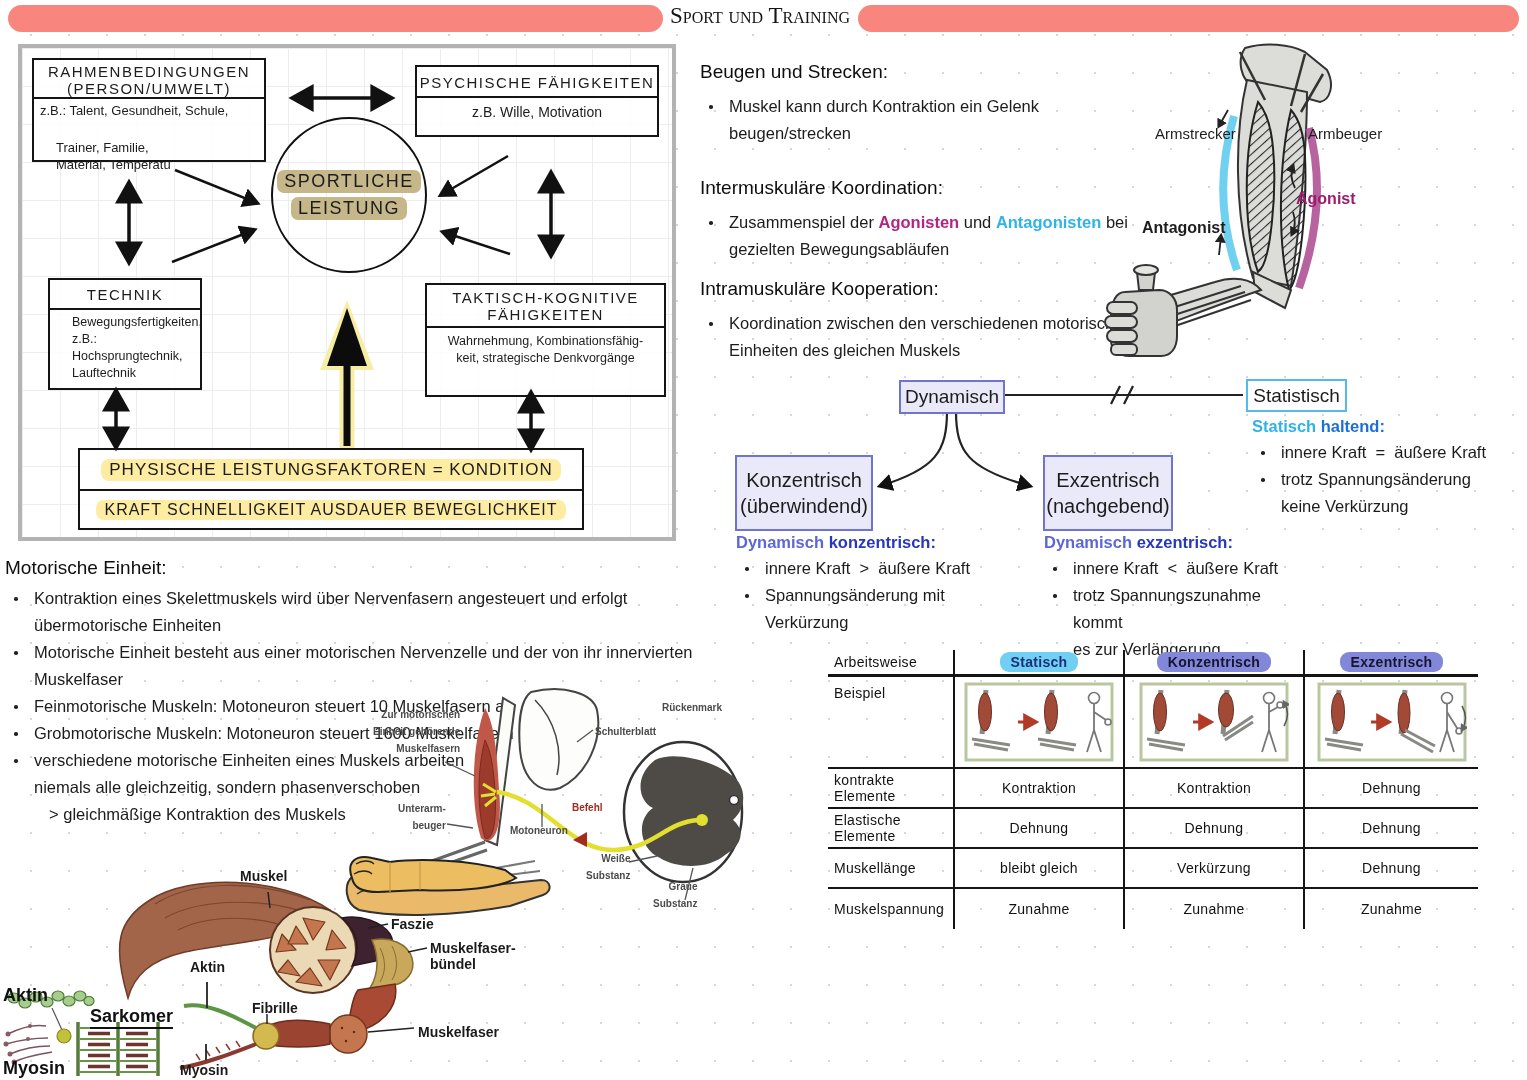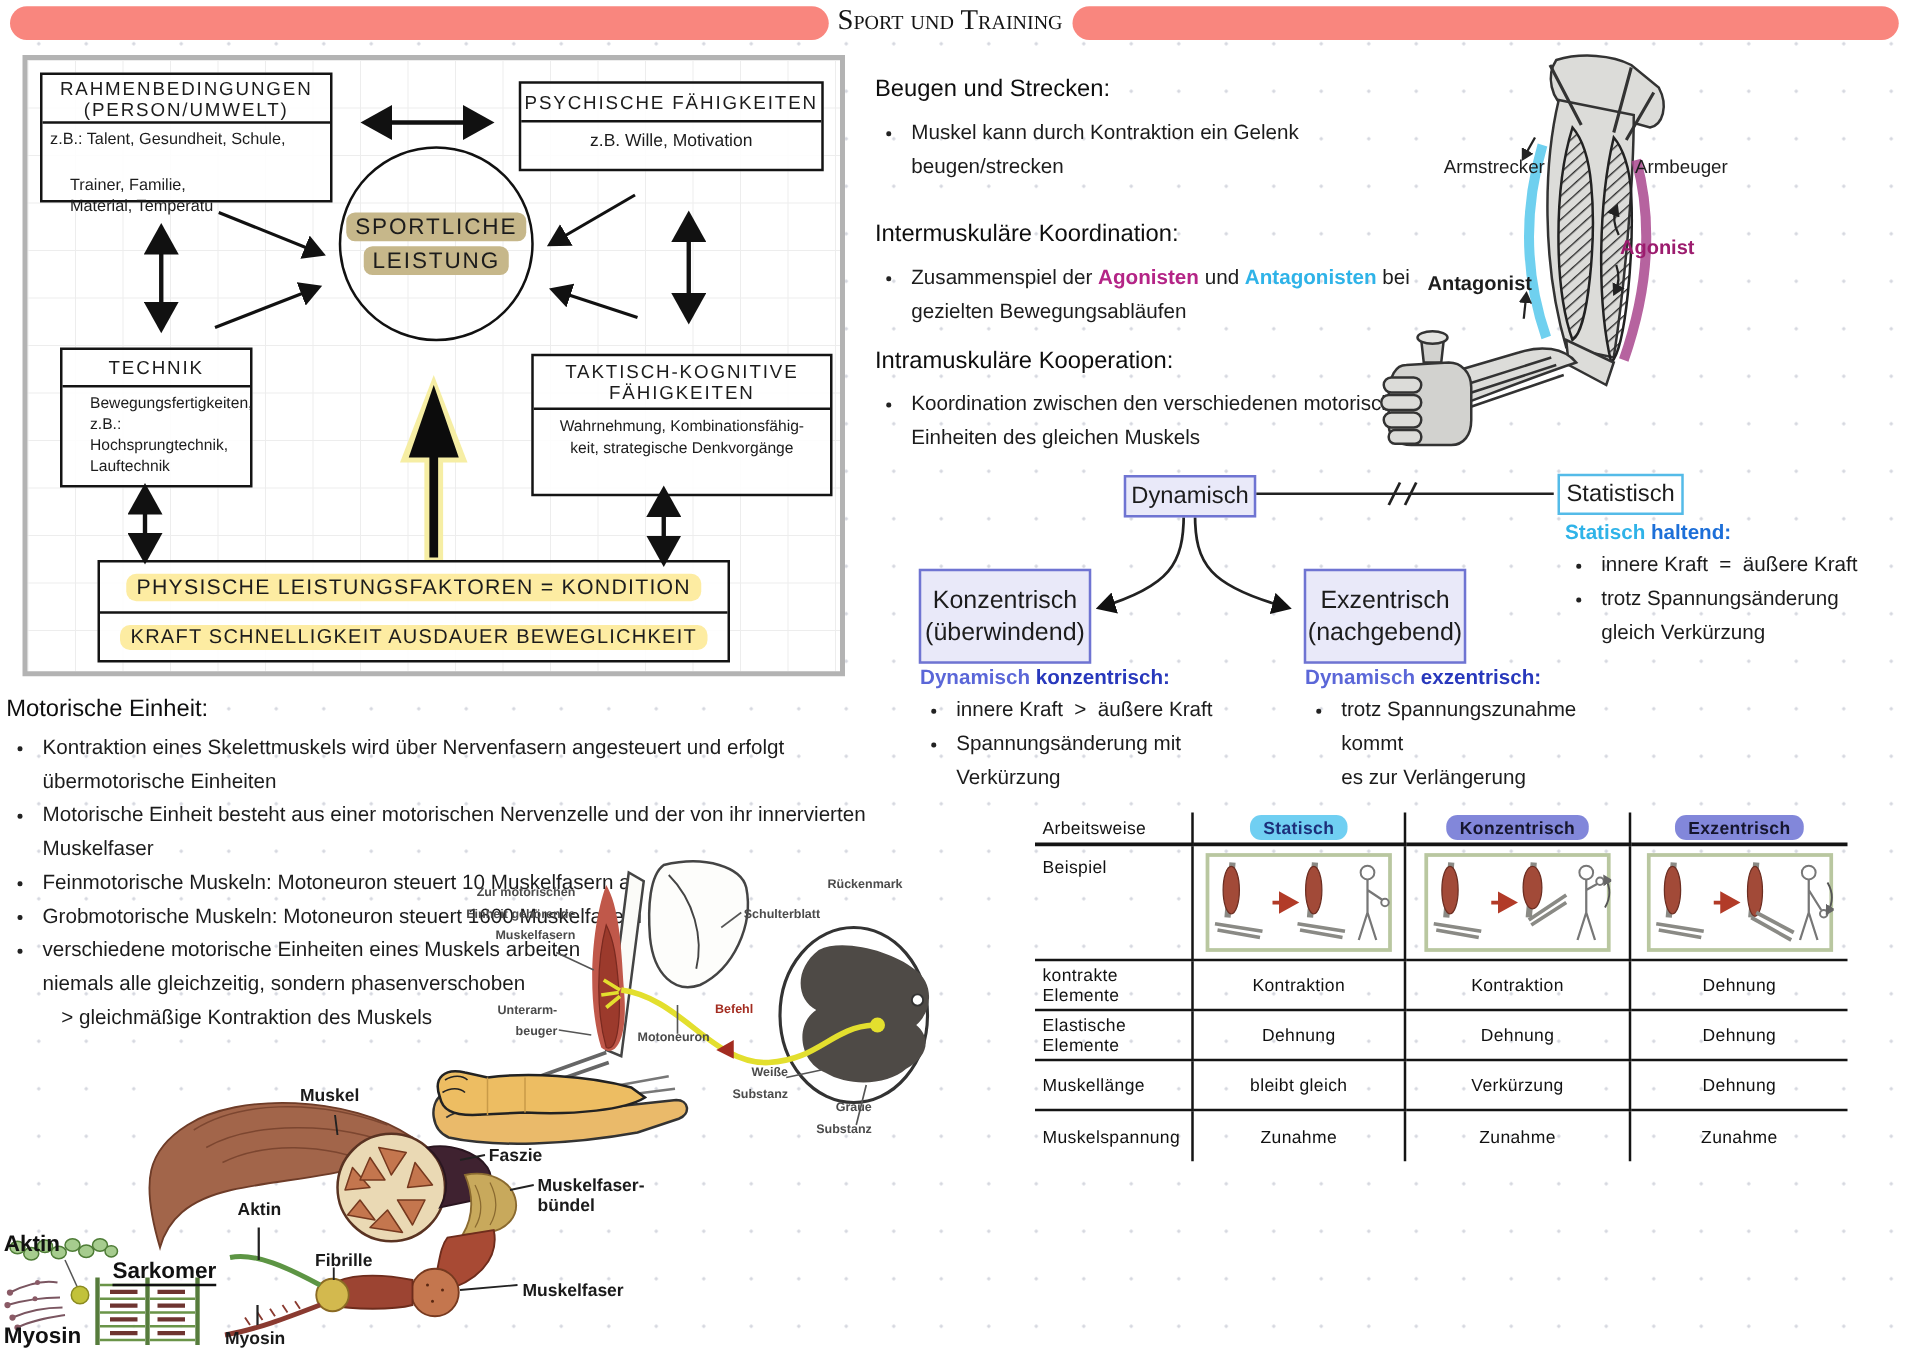--- a/index.html
+++ b/index.html
@@ -227,38 +227,39 @@
     <span>(nachgebend)</span>
   </div>
 
   <div class="abs" style="left:1252px;top:414px;width:240px;">
     <div style="font-size:16.5px;line-height:25px;">
       <span class="c-cyn">Statisch</span>
       <span class="c-blu" style="color:#1d6fd8;">haltend:</span>
     </div>
     <div class="tx bl pre">innere Kraft  =  äußere Kraft</div>
     <div class="tx bl">trotz Spannungsänderung</div>
-    <div class="tx ind">gleich Verkürzung</div>
+    <div class="tx ind">keine Verkürzung</div>
   </div>
 
   <div class="abs" style="left:736px;top:530px;width:240px;">
     <div style="font-size:16.5px;line-height:25px;">
       <span class="c-per">Dynamisch</span>
       <span class="c-blu">konzentrisch:</span>
     </div>
     <div class="tx bl pre">innere Kraft  &gt;  äußere Kraft</div>
     <div class="tx bl">Spannungsänderung mit</div>
     <div class="tx ind">Verkürzung</div>
   </div>
 
   <div class="abs" style="left:1044px;top:530px;width:260px;">
     <div style="font-size:16.5px;line-height:25px;">
       <span class="c-per">Dynamisch</span>
       <span class="c-blu">exzentrisch:</span>
     </div>
+    <div class="tx bl pre">innere Kraft  &lt;  äußere Kraft</div>
     <div class="tx bl">trotz Spannungszunahme kommt</div>
     <div class="tx ind">es zur Verlängerung</div>
   </div>
 
   <div class="abs" style="left:5px;top:556px;width:715px;">
     <div class="h1" style="margin-bottom:5px;">Motorische Einheit:</div>
     <div class="tx bl">Kontraktion eines Skelettmuskels wird über Nervenfasern angesteuert und erfolgt übermotorische Einheiten</div>
     <div class="tx bl">Motorische Einheit besteht aus einer motorischen Nervenzelle und der von ihr innervierten Muskelfaser</div>
     <div class="tx bl">Feinmotorische Muskeln: Motoneuron steuert 10 Muskelfasern an</div>
     <div class="tx bl">Grobmotorische Muskeln: Motoneuron steuert 1600 Muskelfasern an</div>

